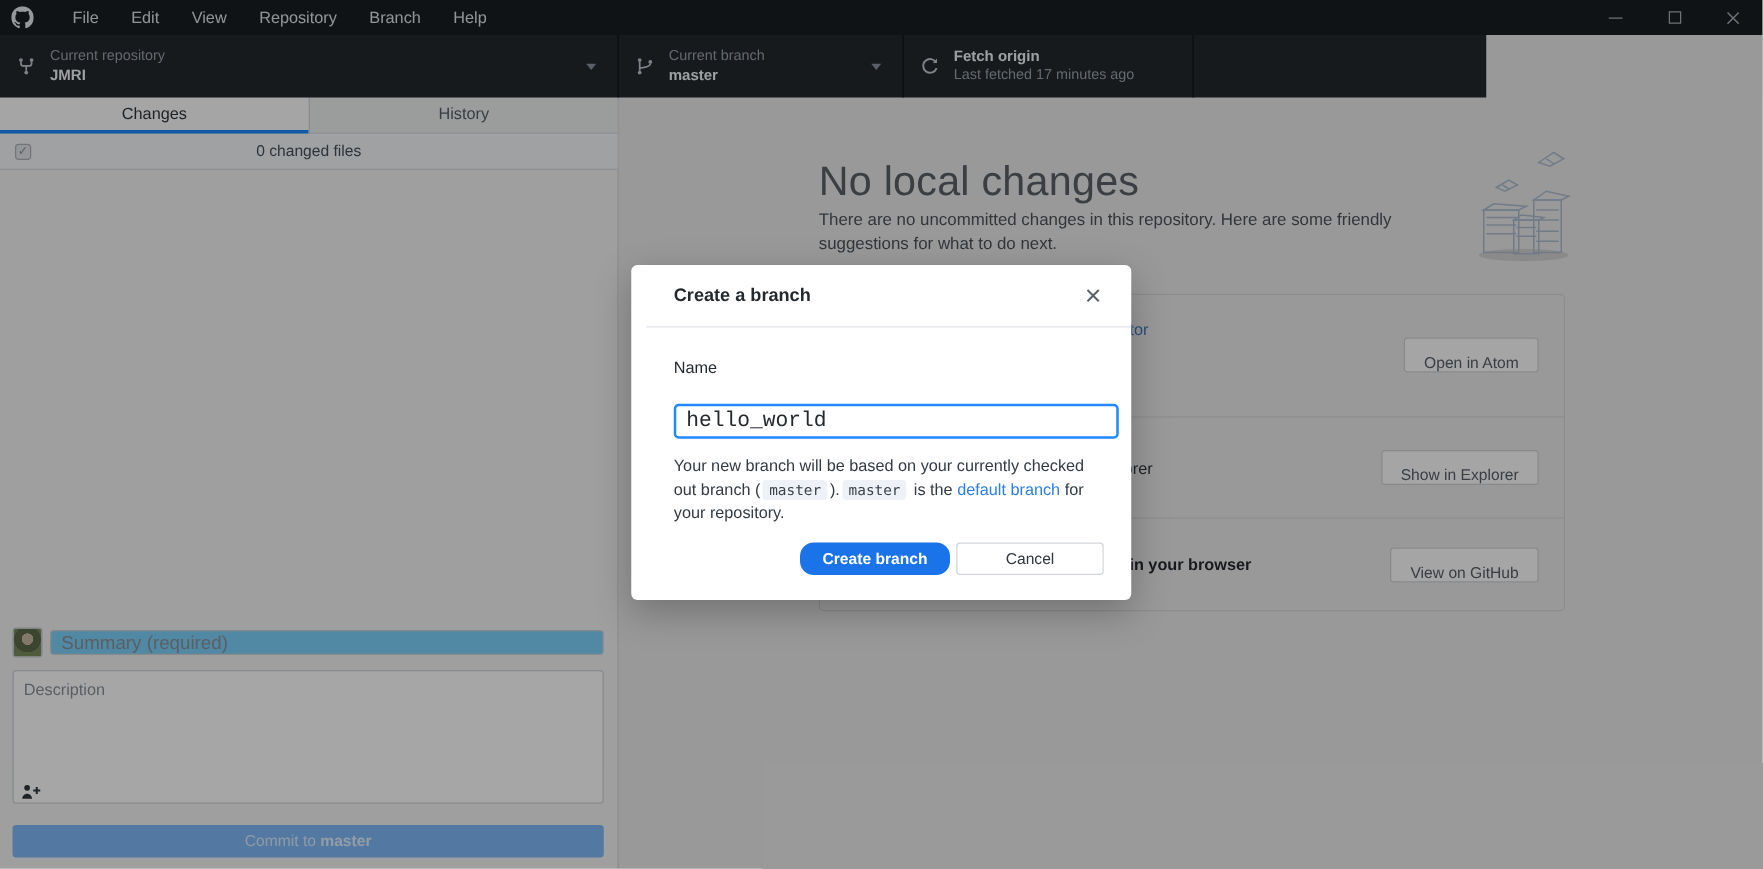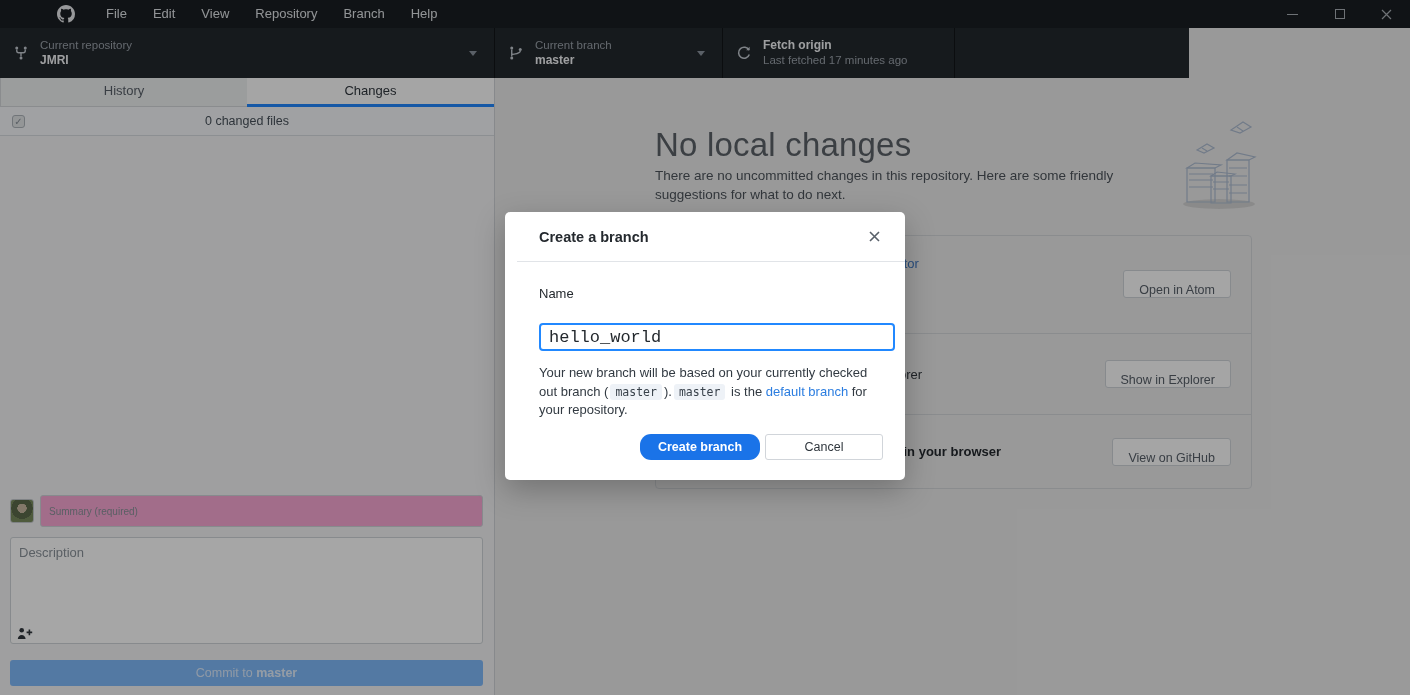--- a/index.html
+++ b/index.html
@@ -1,21 +1,21 @@
 <!DOCTYPE html>
 <html style="--accent: #2188ff; --primary-button: #1a73e8; --link: #2b7de0; --card-link: #4078c0; --toolbar-bg: #23282d; --titlebar-bg: #1a1e22;"><head>
 <meta charset="utf-8">
 <style>
   * { margin:0; padding:0; box-sizing:border-box; }
   html,body { width:1410px; height:695px; overflow:hidden; }
   body { font-family:"Liberation Sans","DejaVu Sans",sans-serif; position:relative; background:#ececec; }
 
   
   .titlebar { position:absolute; left:0; top:0; width:1410px; height:28px; background:#1a1e22;
-              display:flex; align-items:center; z-index:1;padding-left:48px; }
+              display:flex; align-items:center; z-index:1; }
   .gh-logo { width:18px; height:18px; margin-left:9px; color:#e8eaed; }
   .menu { display:flex; margin-left:18px; }
   .menu-item { color:#dfe3e7; font-size:13px; padding:0 13px; line-height:28px; cursor:default; }
   .win-controls { margin-left:auto; display:flex; height:28px; }
   .win-btn { width:47px; height:28px; display:flex; align-items:center; justify-content:center; }
   .glyph-min { width:11px; height:1px; background:#aab0b6; display:block; }
   .glyph-max { width:10px; height:10px; border:1px solid #aab0b6; display:block; }
   .glyph-close { width:11px; height:11px; stroke:#aab0b6; stroke-width:1.2; }
 
   
@@ -41,22 +41,22 @@
                  display:flex; align-items:center; justify-content:center; }
   .checkbox { position:absolute; left:12px; top:8px; width:13px; height:13px; background:#e3e6e9;
               border:1px solid #aeb4ba; border-radius:3px; font-size:10px; line-height:11px; text-align:center; color:#8a9199; cursor:pointer; }
   .changed-label { font-size:12.5px; color:#47505a; }
   .file-filler { flex:1; }
   .commit-form { flex:none; padding:0 11px 9px 10px; }
   .summary-row { display:flex; align-items:center; }
   .avatar { width:24px; height:24px; border-radius:3px; flex:none;
             background:radial-gradient(circle at 50% 38%, #c9b8a2 0 26%, #5d6b4a 27% 60%, #7a8c5e 61%);
             border:1px solid #c4c8cc; }
-  .summary-input { flex:1; margin-left:6px; height:32px; border:1px solid #cfd4d9; border-radius:3px;
-                   background:#f9a8d4; font-size:10px; padding:0 8px; color:#24292e; font-family:inherit; }
+  .summary-input { flex:1; margin-left:6px; height:20px; border:1px solid #cfd4d9; border-radius:3px;
+                   background:#7dd3fc; font-size:15px; padding:0 8px; color:#24292e; font-family:inherit; }
   .summary-input::placeholder, .desc-area::placeholder { color:#8a929a; opacity:1; }
   .desc-wrap { position:relative; margin-top:10px; }
   .desc-area { width:100%; height:107px; border:1px solid #cfd4d9; border-radius:3px; background:#fff;
                font-size:13px; padding:7px 8px; color:#24292e; resize:none; font-family:inherit; }
   .coauthor-btn { position:absolute; left:7px; bottom:8px; width:16px; height:13px; color:#30363d; cursor:pointer; }
   .commit-btn { margin-top:12px; width:100%; height:26px; border:none; border-radius:3px;
                 background:rgba(33,136,255,0.55); color:rgba(255,255,255,0.72); font-size:12.5px; cursor:pointer; font-family:inherit; }
   .commit-btn b { color:rgba(255,255,255,0.78); }
 
   
@@ -164,22 +164,22 @@
     </svg>
     <div class="tb-text">
       <div class="tb-value">Fetch origin</div>
       <div class="tb-sub">Last fetched 17 minutes ago</div>
     </div>
   </div>
 </div>
 
 <div class="sidebar">
   <div class="tabs">
+    <div class="tab active">Changes</div>
     <div class="tab inactive">History</div>
-    <div class="tab active">Changes</div>
   </div>
   <div class="changed-row">
     <span class="checkbox">✓</span>
     <span class="changed-label">0 changed files</span>
   </div>
   <div class="file-filler"></div>
   <div class="commit-form">
     <div class="summary-row">
       <div class="avatar"></div>
       <input class="summary-input" placeholder="Summary (required)" style="">

